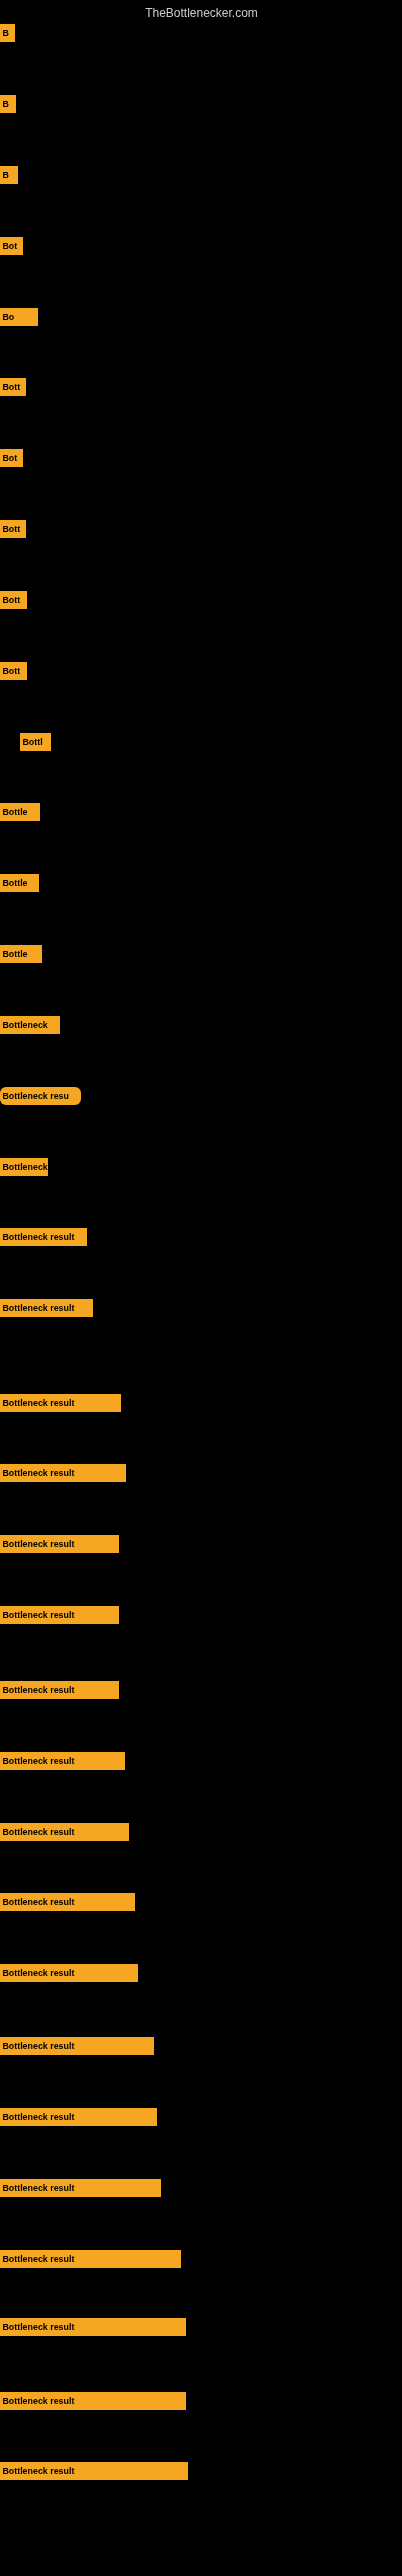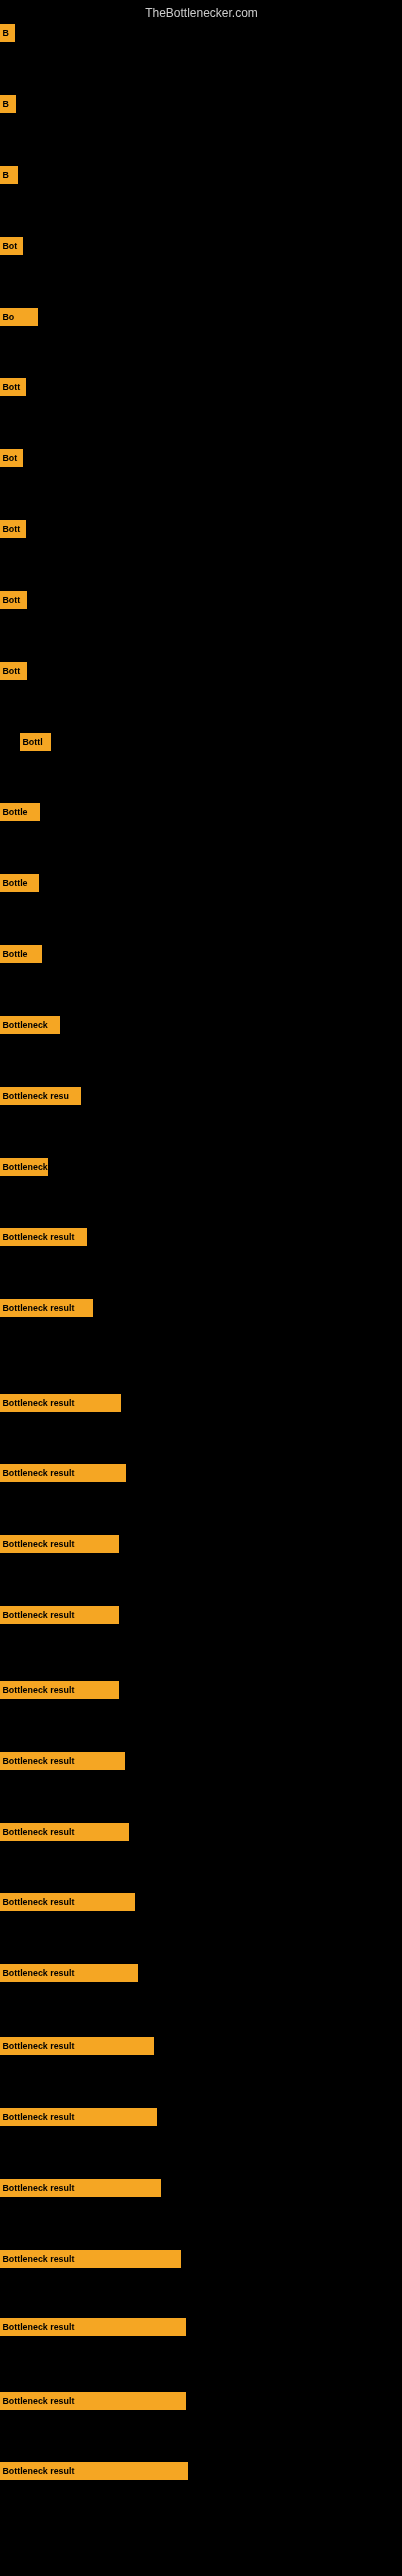--- a/index.html
+++ b/index.html
@@ -90,21 +90,21 @@
     <div class="bar-container" style="top: 874px; left: 0px;">
       <span class="bar-label" style="width: 39px;">Bottle</span>
     </div>
     <div class="bar-container" style="top: 945px; left: 0px;">
       <span class="bar-label" style="width: 42px;">Bottle</span>
     </div>
     <div class="bar-container" style="top: 1016px; left: 0px;">
       <span class="bar-label" style="width: 60px;">Bottleneck</span>
     </div>
     <div class="bar-container" style="top: 1087px; left: 0px;">
-      <span class="bar-label" style="width: 81px;">Bottleneck resu</span>
+      <span class="bar-label" style="width: 81px; border-radius: 6px;">Bottleneck resu</span>
     </div>
     <div class="bar-container" style="top: 1158px; left: 0px;">
       <span class="bar-label" style="width: 48px;">Bottleneck r</span>
     </div>
     <div class="bar-container" style="top: 1228px; left: 0px;">
       <span class="bar-label" style="width: 87px;">Bottleneck result</span>
     </div>
     <div class="bar-container" style="top: 1299px; left: 0px;">
       <span class="bar-label" style="width: 93px;">Bottleneck result</span>
     </div>

